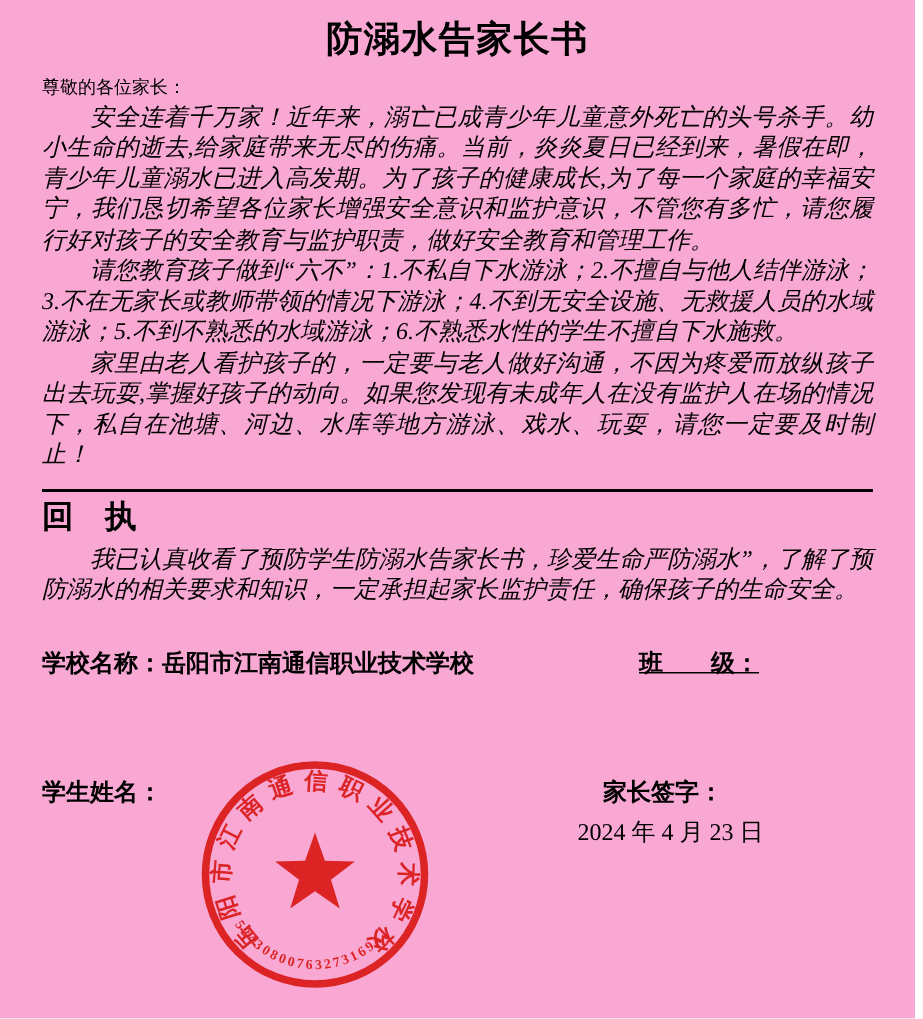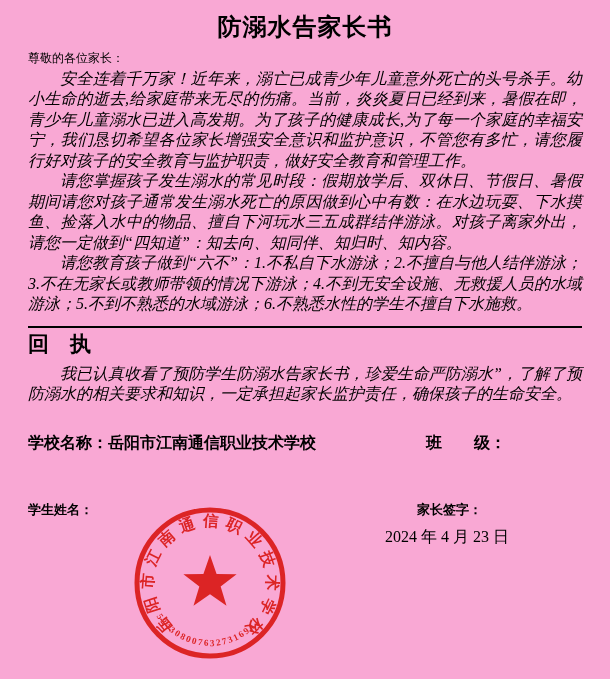--- a/index.html
+++ b/index.html
@@ -47,25 +47,25 @@
     line-height:27px;
   }
   .school-row {
     display:flex;
     margin-top:28px;
     font-size:16px;
     font-weight:bold;
     line-height:20px;
     white-space:nowrap;
   }
-  .class-label { margin-left:auto; margin-right:76px; }
+  .class-label { margin-left:auto; margin-right:76px;text-decoration:underline; }
   .sign-row {
     display:flex;
-    margin-top:47px;
-    font-size:13px;
+    margin-top:66px;
+    font-size:16px;
     font-weight:bold;
     line-height:20px;
     white-space:nowrap;
     justify-content:space-between;
   }
   .parent-label { margin-left:auto; margin-right:100px; }
   .date-row {
     margin-top:7px;
     padding-left:357px;
     font-size:16px;
@@ -87,22 +87,22 @@
 </head>
 <body>
 
 <div class="doc">
 
   <h1 class="title">防溺水告家长书</h1>
 
   <p class="greeting">尊敬的各位家长：</p>
 
   <p class="para">安全连着千万家！近年来，溺亡已成青少年儿童意外死亡的头号杀手。幼小生命的逝去,给家庭带来无尽的伤痛。当前，炎炎夏日已经到来，暑假在即，青少年儿童溺水已进入高发期。为了孩子的健康成长,为了每一个家庭的幸福安宁，我们恳切希望各位家长增强安全意识和监护意识，不管您有多忙，请您履行好对孩子的安全教育与监护职责，做好安全教育和管理工作。</p>
-  <p class="para">请您掌握孩子发生溺水的常见时段：假期放学后、双休日、节假日、暑假期间请您对孩子通常发生溺水死亡的原因做到心中有数：在水边玩耍、下水摸鱼、捡落入水中的物品、擅自下河玩水三五成群结伴游泳。对孩子离家外出，请您一定做到“四知道”：知去向、知同伴、知归时、知内容。</p>
   <p class="para">请您教育孩子做到“六不”：1.不私自下水游泳；2.不擅自与他人结伴游泳；3.不在无家长或教师带领的情况下游泳；4.不到无安全设施、无救援人员的水域游泳；5.不到不熟悉的水域游泳；6.不熟悉水性的学生不擅自下水施救。</p>
+  <p class="para">家里由老人看护孩子的，一定要与老人做好沟通，不因为疼爱而放纵孩子出去玩耍,掌握好孩子的动向。如果您发现有未成年人在没有监护人在场的情况下，私自在池塘、河边、水库等地方游泳、戏水、玩耍，请您一定要及时制止！</p>
 
   <hr class="divider">
 
   <h2 class="receipt-heading">回　执</h2>
 
   <p class="para">我已认真收看了预防学生防溺水告家长书，珍爱生命严防溺水”，了解了预防溺水的相关要求和知识，一定承担起家长监护责任，确保孩子的生命安全。</p>
 
   <div class="school-row">
     <span>学校名称：</span>
       <span>岳阳市江南通信职业技术学校</span>

